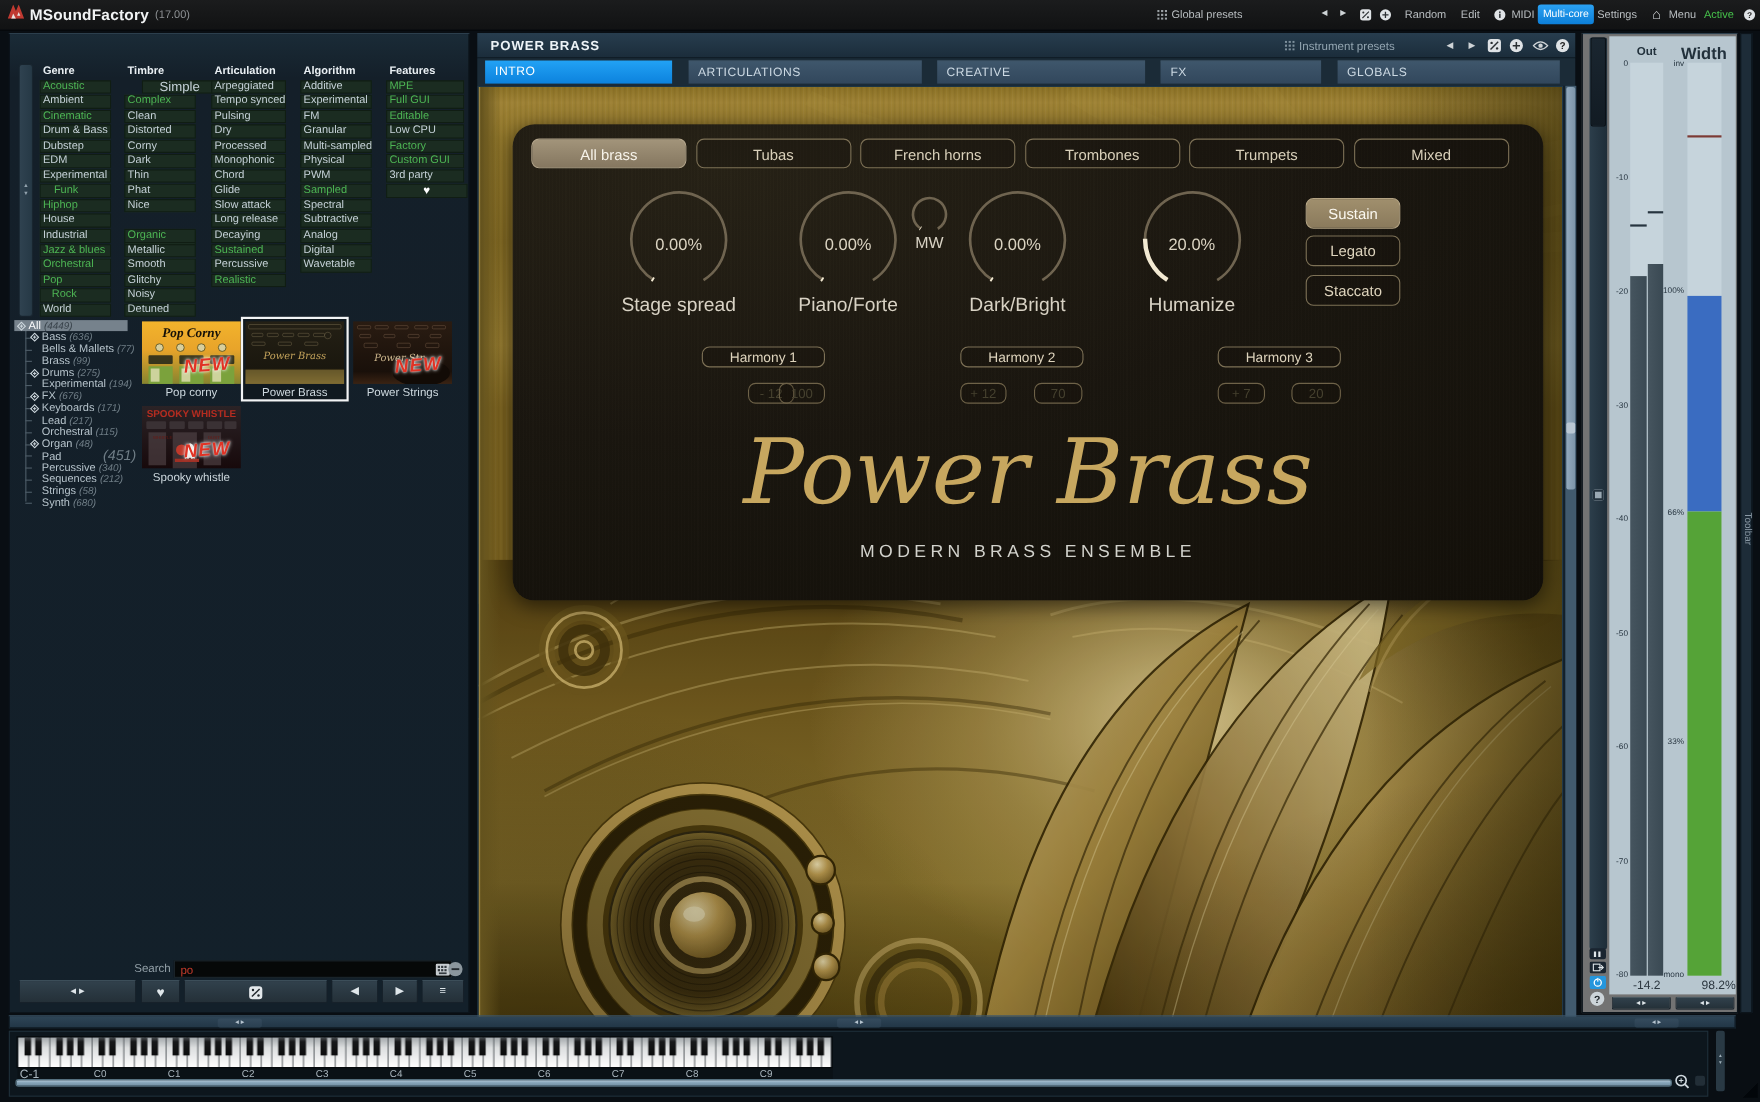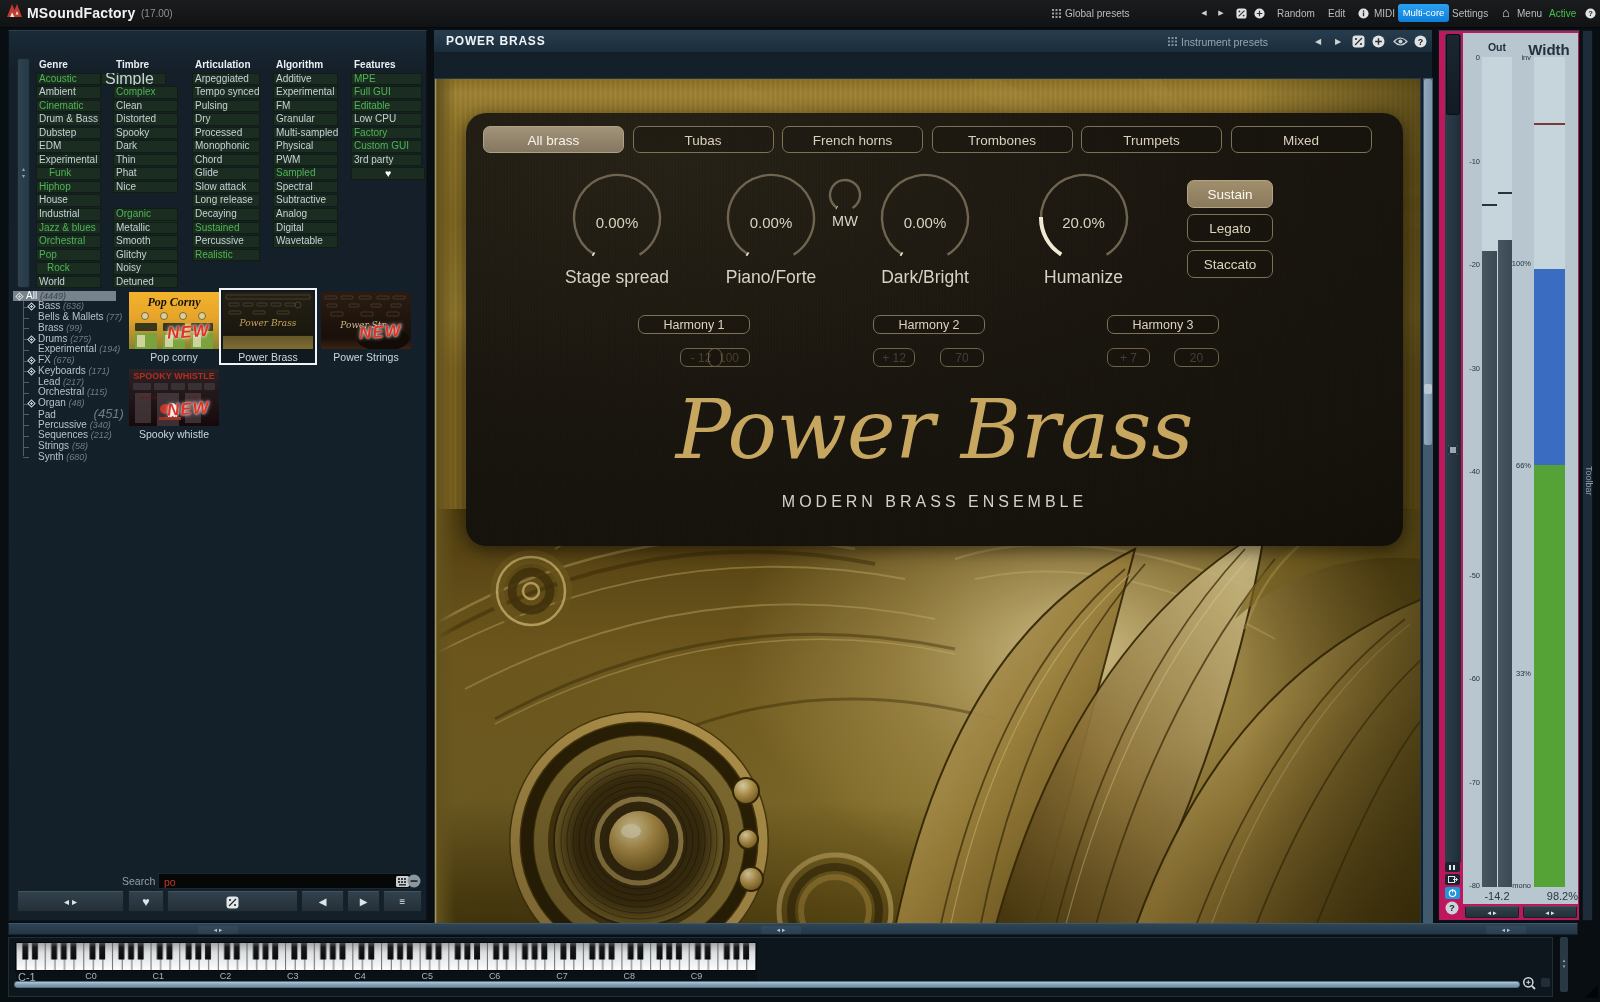--- a/index.html
+++ b/index.html
@@ -83,25 +83,25 @@
 <div class="abs" style="left:27px;top:136.35000000000002px;width:68px;height:12.6px;background:#1b2c21;box-shadow:inset 0 0 0 1px rgba(8,18,10,0.55);font-size:10px;color:#4db554;line-height:12.6px;padding-left:13px;width:65px;white-space:nowrap;overflow:hidden;">Funk</div>
 <div class="abs" style="left:27px;top:149.9px;width:68px;height:12.6px;background:#1b2c21;box-shadow:inset 0 0 0 1px rgba(8,18,10,0.55);font-size:10px;color:#4db554;line-height:12.6px;padding-left:3px;width:65px;white-space:nowrap;overflow:hidden;">Hiphop</div>
 <div class="abs" style="left:27px;top:163.45px;width:68px;height:12.6px;background:#1b2c21;box-shadow:inset 0 0 0 1px rgba(8,18,10,0.55);font-size:10px;color:#c6d2d8;line-height:12.6px;padding-left:3px;width:65px;white-space:nowrap;overflow:hidden;">House</div>
 <div class="abs" style="left:27px;top:177.0px;width:68px;height:12.6px;background:#1b2c21;box-shadow:inset 0 0 0 1px rgba(8,18,10,0.55);font-size:10px;color:#c6d2d8;line-height:12.6px;padding-left:3px;width:65px;white-space:nowrap;overflow:hidden;">Industrial</div>
 <div class="abs" style="left:27px;top:190.55px;width:68px;height:12.6px;background:#1b2c21;box-shadow:inset 0 0 0 1px rgba(8,18,10,0.55);font-size:10px;color:#4db554;line-height:12.6px;padding-left:3px;width:65px;white-space:nowrap;overflow:hidden;">Jazz &amp; blues</div>
 <div class="abs" style="left:27px;top:204.10000000000002px;width:68px;height:12.6px;background:#1b2c21;box-shadow:inset 0 0 0 1px rgba(8,18,10,0.55);font-size:10px;color:#4db554;line-height:12.6px;padding-left:3px;width:65px;white-space:nowrap;overflow:hidden;">Orchestral</div>
 <div class="abs" style="left:27px;top:217.65px;width:68px;height:12.6px;background:#1b2c21;box-shadow:inset 0 0 0 1px rgba(8,18,10,0.55);font-size:10px;color:#4db554;line-height:12.6px;padding-left:3px;width:65px;white-space:nowrap;overflow:hidden;">Pop</div>
 <div class="abs" style="left:27px;top:231.20000000000002px;width:68px;height:12.6px;background:#1b2c21;box-shadow:inset 0 0 0 1px rgba(8,18,10,0.55);font-size:10px;color:#4db554;line-height:12.6px;padding-left:11px;width:65px;white-space:nowrap;overflow:hidden;">Rock</div>
 <div class="abs" style="left:27px;top:244.75px;width:68px;height:12.6px;background:#1b2c21;box-shadow:inset 0 0 0 1px rgba(8,18,10,0.55);font-size:10px;color:#c6d2d8;line-height:12.6px;padding-left:3px;width:65px;white-space:nowrap;overflow:hidden;">World</div>
 <div class="abs" style="left:107px;top:28px;width:65px;height:11px;font-size:10px;font-weight:bold;color:#e9eff3;">Timbre</div>
-<div class="abs" style="left:92px;top:41.5px;width:68px;height:12.6px;background:#1b2c21;box-shadow:inset 0 0 0 1px rgba(8,18,10,0.55);font-size:16px;color:#c6d2d8;line-height:12.6px;padding-left:4px;width:65px;white-space:nowrap;overflow:hidden;">Simple</div>
+<div class="abs" style="left:120px;top:41.5px;width:68px;height:12.6px;background:#1b2c21;box-shadow:inset 0 0 0 1px rgba(8,18,10,0.55);font-size:12px;color:#c6d2d8;line-height:12.6px;padding-left:16px;width:65px;white-space:nowrap;overflow:hidden;">Simple</div>
 <div class="abs" style="left:104px;top:55.05px;width:68px;height:12.6px;background:#1b2c21;box-shadow:inset 0 0 0 1px rgba(8,18,10,0.55);font-size:10px;color:#4db554;line-height:12.6px;padding-left:3px;width:65px;white-space:nowrap;overflow:hidden;">Complex</div>
 <div class="abs" style="left:104px;top:68.6px;width:68px;height:12.6px;background:#1b2c21;box-shadow:inset 0 0 0 1px rgba(8,18,10,0.55);font-size:10px;color:#c6d2d8;line-height:12.6px;padding-left:3px;width:65px;white-space:nowrap;overflow:hidden;">Clean</div>
 <div class="abs" style="left:104px;top:82.15px;width:68px;height:12.6px;background:#1b2c21;box-shadow:inset 0 0 0 1px rgba(8,18,10,0.55);font-size:10px;color:#c6d2d8;line-height:12.6px;padding-left:3px;width:65px;white-space:nowrap;overflow:hidden;">Distorted</div>
-<div class="abs" style="left:104px;top:95.7px;width:68px;height:12.6px;background:#1b2c21;box-shadow:inset 0 0 0 1px rgba(8,18,10,0.55);font-size:10px;color:#c6d2d8;line-height:12.6px;padding-left:3px;width:65px;white-space:nowrap;overflow:hidden;">Spooky</div>
+<div class="abs" style="left:104px;top:95.7px;width:68px;height:12.6px;background:#1b2c21;box-shadow:inset 0 0 0 1px rgba(8,18,10,0.55);font-size:10px;color:#c6d2d8;line-height:12.6px;padding-left:3px;width:65px;white-space:nowrap;overflow:hidden;">Corny</div>
 <div class="abs" style="left:104px;top:109.25px;width:68px;height:12.6px;background:#1b2c21;box-shadow:inset 0 0 0 1px rgba(8,18,10,0.55);font-size:10px;color:#c6d2d8;line-height:12.6px;padding-left:3px;width:65px;white-space:nowrap;overflow:hidden;">Dark</div>
 <div class="abs" style="left:104px;top:122.80000000000001px;width:68px;height:12.6px;background:#1b2c21;box-shadow:inset 0 0 0 1px rgba(8,18,10,0.55);font-size:10px;color:#c6d2d8;line-height:12.6px;padding-left:3px;width:65px;white-space:nowrap;overflow:hidden;">Thin</div>
 <div class="abs" style="left:104px;top:136.35000000000002px;width:68px;height:12.6px;background:#1b2c21;box-shadow:inset 0 0 0 1px rgba(8,18,10,0.55);font-size:10px;color:#c6d2d8;line-height:12.6px;padding-left:3px;width:65px;white-space:nowrap;overflow:hidden;">Phat</div>
 <div class="abs" style="left:104px;top:149.9px;width:68px;height:12.6px;background:#1b2c21;box-shadow:inset 0 0 0 1px rgba(8,18,10,0.55);font-size:10px;color:#c6d2d8;line-height:12.6px;padding-left:3px;width:65px;white-space:nowrap;overflow:hidden;">Nice</div>
 <div class="abs" style="left:104px;top:163.45px;width:68px;height:12.6px;background:#1b2c21;box-shadow:inset 0 0 0 1px rgba(8,18,10,0.55);font-size:10px;color:#c6d2d8;line-height:12.6px;padding-left:3px;width:65px;white-space:nowrap;overflow:hidden;margin-top:16px;">Nasty</div>
 <div class="abs" style="left:104px;top:177.0px;width:68px;height:12.6px;background:#1b2c21;box-shadow:inset 0 0 0 1px rgba(8,18,10,0.55);font-size:10px;color:#4db554;line-height:12.6px;padding-left:3px;width:65px;white-space:nowrap;overflow:hidden;">Organic</div>
 <div class="abs" style="left:104px;top:190.55px;width:68px;height:12.6px;background:#1b2c21;box-shadow:inset 0 0 0 1px rgba(8,18,10,0.55);font-size:10px;color:#c6d2d8;line-height:12.6px;padding-left:3px;width:65px;white-space:nowrap;overflow:hidden;">Metallic</div>
 <div class="abs" style="left:104px;top:204.10000000000002px;width:68px;height:12.6px;background:#1b2c21;box-shadow:inset 0 0 0 1px rgba(8,18,10,0.55);font-size:10px;color:#c6d2d8;line-height:12.6px;padding-left:3px;width:65px;white-space:nowrap;overflow:hidden;">Smooth</div>
 <div class="abs" style="left:104px;top:217.65px;width:68px;height:12.6px;background:#1b2c21;box-shadow:inset 0 0 0 1px rgba(8,18,10,0.55);font-size:10px;color:#c6d2d8;line-height:12.6px;padding-left:3px;width:65px;white-space:nowrap;overflow:hidden;">Glitchy</div>
 <div class="abs" style="left:104px;top:231.20000000000002px;width:68px;height:12.6px;background:#1b2c21;box-shadow:inset 0 0 0 1px rgba(8,18,10,0.55);font-size:10px;color:#c6d2d8;line-height:12.6px;padding-left:3px;width:65px;white-space:nowrap;overflow:hidden;">Noisy</div>
@@ -392,20 +392,27 @@
           <path d="M6.5 3.2 V9.8 M3.2 6.5 H9.8" stroke="#2a2f33" stroke-width="1.4"></path>
         </svg>
 <svg class="abs" style="left:959px;top:6px;width:15px;height:11px;" viewBox="0 0 15 11">
           <path d="M1 5.5 Q7.5 -1.5 14 5.5 Q7.5 12.5 1 5.5 Z" fill="none" stroke="#ced3d6" stroke-width="1.2"></path>
           <circle cx="7.5" cy="5.5" r="2" fill="#ced3d6"></circle>
         </svg>
 <svg class="abs" style="left:980px;top:5px;width:13px;height:13px;" viewBox="0 0 13 13">
           <circle cx="6.5" cy="6.5" r="6" fill="#dfe3e6"></circle>
           <text x="6.5" y="9.6" font-size="9" font-weight="bold" text-anchor="middle" fill="#222" font-family="Liberation Sans,sans-serif">?</text>
         </svg>
+</div>
+<div class="abs" style="left:0px;top:23px;width:998px;height:25px;background:#1b2b37;">
+<div class="abs" style="left:7px;top:2px;width:179px;height:21px;background:linear-gradient(#22a2f5,#0c82dd);color:#ffffff;font-size:11px;letter-spacing:0.5px;line-height:21px;padding-left:9px;width:170px;">INTRO</div>
+<div class="abs" style="left:191.5px;top:2px;width:221px;height:21px;background:linear-gradient(#3e566b,#32475c);color:#ccd9e3;border-top:1px solid #4d677d;font-size:11px;letter-spacing:0.5px;line-height:21px;padding-left:9px;width:212px;">ARTICULATIONS</div>
+<div class="abs" style="left:417.5px;top:2px;width:198px;height:21px;background:linear-gradient(#3e566b,#32475c);color:#ccd9e3;border-top:1px solid #4d677d;font-size:11px;letter-spacing:0.5px;line-height:21px;padding-left:9px;width:189px;">CREATIVE</div>
+<div class="abs" style="left:621px;top:2px;width:155px;height:21px;background:linear-gradient(#3e566b,#32475c);color:#ccd9e3;border-top:1px solid #4d677d;font-size:11px;letter-spacing:0.5px;line-height:21px;padding-left:9px;width:146px;">FX</div>
+<div class="abs" style="left:781.5px;top:2px;width:211px;height:21px;background:linear-gradient(#3e566b,#32475c);color:#ccd9e3;border-top:1px solid #4d677d;font-size:11px;letter-spacing:0.5px;line-height:21px;padding-left:9px;width:202px;">GLOBALS</div>
 </div>
 <div class="abs" style="left:0px;top:48px;width:987px;height:849px;border:1px solid #203848;overflow:hidden;">
 <svg class="abs" style="left:0;top:0;width:987px;height:849px;" viewBox="0 0 987 849" preserveAspectRatio="none">
 <defs>
 <linearGradient id="brush" x1="0" y1="0" x2="0" y2="1">
  <stop offset="0" stop-color="#8a7024"></stop>
               <stop offset="0.03" stop-color="#9d8134"></stop>
               <stop offset="0.1" stop-color="#8f7529"></stop>
               <stop offset="0.3" stop-color="#826922"></stop>
               <stop offset="0.5" stop-color="#93792e"></stop>
@@ -615,21 +622,21 @@
 <div class="abs" style="left:708px;top:235px;width:45px;height:19px;background:rgba(20,16,10,0.15);border:1px solid #6e6248;border-radius:7px;color:#45402e;font-size:12px;text-align:center;line-height:19px;">20</div>
 <div class="abs" style="left:0px;top:262px;width:937px;height:110px;text-align:center;font-family:'DejaVu Serif',serif;font-style:italic;font-size:82px;color:#c7a75f;line-height:110px;">Power Brass</div>
 <div class="abs" style="left:0px;top:380px;width:937px;height:22px;text-align:center;font-size:16px;letter-spacing:4px;color:#d2d2cc;">MODERN BRASS ENSEMBLE</div>
 </div>
 </div>
 <div class="abs" style="left:989px;top:48px;width:10px;height:849px;background:#415a6e;">
 <div class="abs" style="left:1px;top:1px;width:8px;height:366px;background:linear-gradient(90deg,#93aabe,#7c94a9);border-radius:2px;"></div>
 <div class="abs" style="left:1px;top:306px;width:8px;height:10px;background:#b9c7d3;border-radius:2px;"></div>
 </div>
 </div>
-<div class="abs" style="left:1438px;top:30px;width:142px;height:891px;background:#be185d;border:1px solid #0c141b;border-top-color:#2c3f4d;">
+<div class="abs" style="left:1438px;top:30px;width:142px;height:891px;background:#737373;border:1px solid #0c141b;border-top-color:#2c3f4d;">
 <div class="abs" style="left:6px;top:3px;width:16px;height:829px;background:linear-gradient(90deg,#2c3e4b,#1e2d38);border-radius:2px;">
 <div class="abs" style="left:1px;top:0px;width:14px;height:81px;background:linear-gradient(#1a2630,#121b23);border:1px solid #0a1016;border-radius:2px;"></div>
 <div class="abs" style="left:3px;top:411px;width:10px;height:10px;background:#9aa8b2;border-radius:2px;box-shadow:inset 0 0 0 2px #24323d;"></div>
 </div>
 <div class="abs" style="left:24px;top:2px;width:115px;height:871px;background:#b7c6cf;">
 <div class="abs" style="left:14px;top:8px;width:40px;height:12px;text-align:center;font-size:10.5px;font-weight:bold;color:#22313c;">Out</div>
 <div class="abs" style="left:64px;top:8px;width:44px;height:12px;text-align:center;font-size:15px;font-weight:bold;color:#22313c;">Width</div>
 <div class="abs" style="left:0px;top:20.0px;width:17px;height:9px;text-align:right;font-size:7.5px;color:#273540;line-height:9px;">0</div>
 <div class="abs" style="left:0px;top:123.5px;width:17px;height:9px;text-align:right;font-size:7.5px;color:#273540;line-height:9px;">-10</div>
 <div class="abs" style="left:0px;top:227.0px;width:17px;height:9px;text-align:right;font-size:7.5px;color:#273540;line-height:9px;">-20</div>

